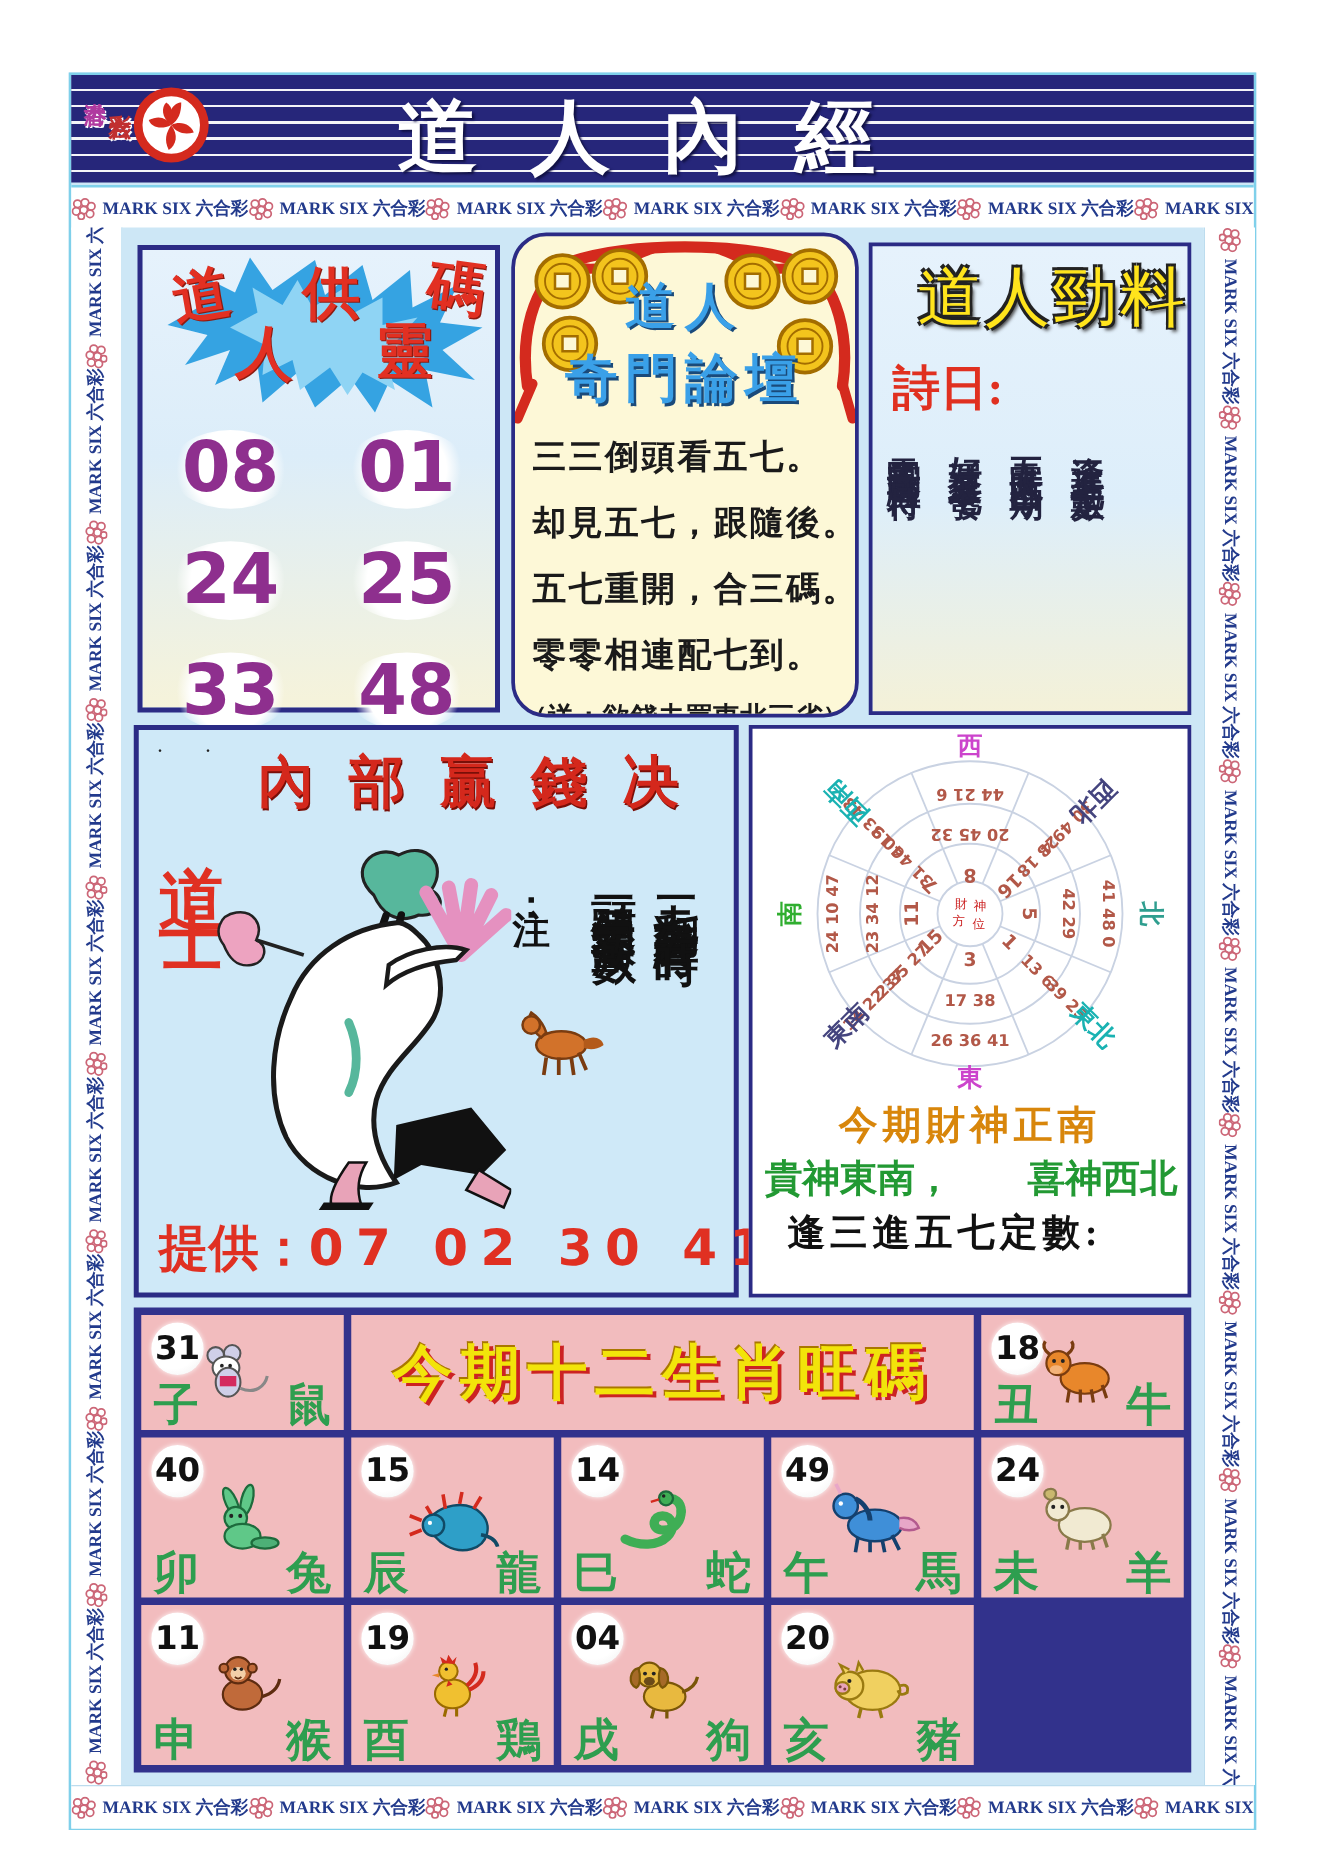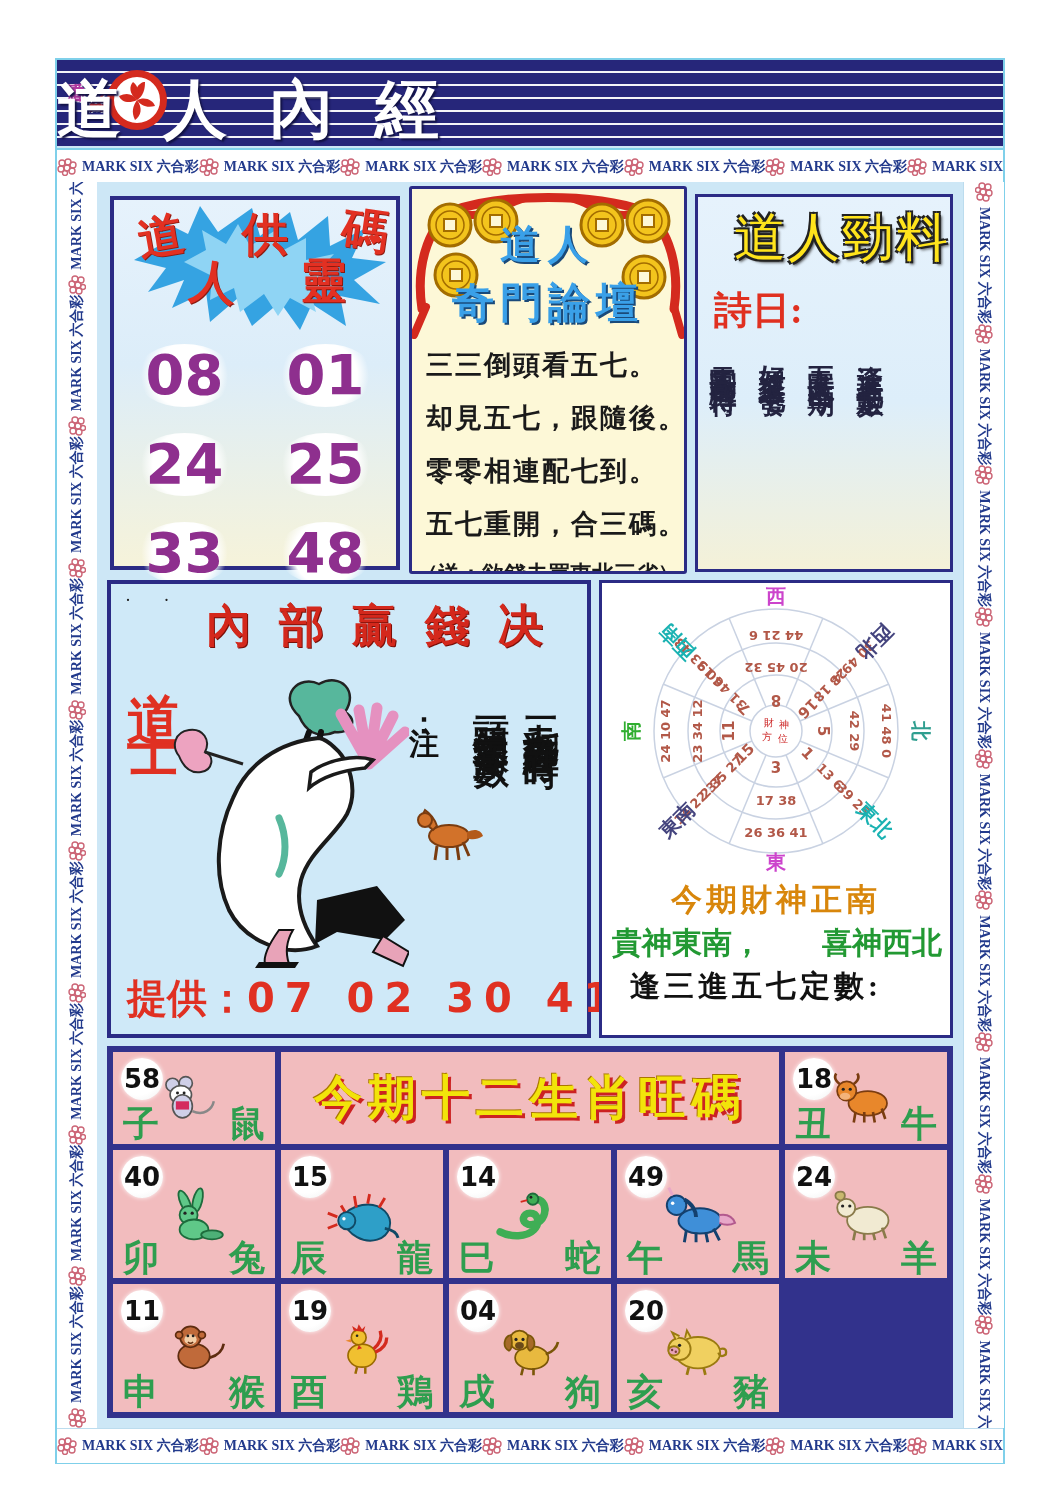--- a/index.html
+++ b/index.html
@@ -2,21 +2,21 @@
 <html><head>
 <meta charset="utf-8">
 <style>
   html,body{margin:0;padding:0;background:#ffffff;}
   body{width:1063px;height:1496px;position:relative;font-family:"Liberation Serif",serif;overflow:hidden;}
   .sheet{position:absolute;left:55px;top:58px;width:950px;height:1406px;background:#cde7f6;border:2px solid #7fd0ea;box-sizing:border-box;}
 
   
   .banner{position:absolute;left:0;top:0;width:946px;height:86px;background:
     repeating-linear-gradient(180deg, rgba(255,255,255,0) 0 11px, rgba(255,255,255,.95) 11px 13px),#26267a;overflow:hidden;}
-  .banner-title{position:absolute;left:0;right:0;top:6px;text-align:left;font-size:64px;font-weight:bold;color:#ffffff;letter-spacing:42px;text-shadow:2px 2px 2px #111144;}
+  .banner-title{position:absolute;left:0;right:0;top:6px;text-align:center;font-size:64px;font-weight:bold;color:#ffffff;letter-spacing:42px;text-shadow:2px 2px 2px #111144;}
   .issue{position:absolute;right:14px;top:26px;font-size:34px;font-weight:bold;letter-spacing:4px;white-space:nowrap;}
   .issue .ch{color:#26267a;text-shadow:-1px -1px 0 #fff,1px -1px 0 #fff,-1px 1px 0 #fff,1px 1px 0 #fff;}
   .issue .num{color:#e32424;text-shadow:-1px -1px 0 #fff,1px -1px 0 #fff,-1px 1px 0 #fff,1px 1px 0 #fff;}
   .logo{position:absolute;left:10px;top:6px;width:110px;height:76px;}
   .logo-vtext{position:absolute;left:0;top:2px;writing-mode:vertical-rl;font-size:18px;font-weight:bold;color:#b03aa0;text-shadow:1px 1px 0 #fff;line-height:1;}
   .logo-vtext2{position:absolute;left:20px;top:12px;writing-mode:vertical-rl;font-size:18px;font-weight:bold;color:#c03030;text-shadow:1px 1px 0 #fff;line-height:1;}
   .logo svg{position:absolute;left:38px;top:2px;}
 
   
   .hstrip{position:absolute;left:0;width:946px;height:34px;background:#ffffff;overflow:hidden;white-space:nowrap;display:flex;align-items:center;justify-content:space-evenly;}
@@ -36,21 +36,21 @@
 
   
   .supply{left:13px;top:14px;width:290px;height:374px;border:4px solid #2b2b85;background:linear-gradient(180deg,#e6f2fc 0%,#dcedf9 45%,#f6f3da 100%);}
   .burst{position:relative;width:100%;height:140px;}
   .burst svg{position:absolute;left:0;top:0;}
   .burst .tchar{position:absolute;font-size:46px;font-weight:bold;color:#e23022;text-shadow:1px 1px 0 #8c1a10;line-height:1;}
   .supply-nums{position:relative;margin-top:4px;display:grid;grid-template-columns:1fr 1fr;row-gap:26px;justify-items:center;}
   .snum{font-size:56px;font-weight:bold;color:#8e2f8e;font-family:"DejaVu Sans",sans-serif;padding:2px 10px;border-radius:50%;background:radial-gradient(circle,#ffffff 0%,#ffffff 55%,rgba(255,255,255,0) 75%);line-height:1.05;}
 
   
-  .forum{left:312px;top:4px;width:278px;height:388px;border:3px solid #2b2b85;border-radius:3px;background:#fdf8d7;overflow:hidden;}
+  .forum{left:312px;top:4px;width:278px;height:388px;border:3px solid #2b2b85;border-radius:28px;background:#fdf8d7;overflow:hidden;}
   .forum-dec{position:relative;width:100%;height:150px;}
   .forum-dec svg{position:absolute;left:0;top:0;}
   .forum-t1{position:absolute;left:0;right:0;top:28px;text-align:center;font-size:40px;font-weight:bold;color:#3aa0e8;text-shadow:2px 2px 0 #1a4a7a;letter-spacing:8px;}
   .forum-t2{position:absolute;left:0;right:0;top:86px;text-align:center;font-size:42px;font-weight:bold;color:#3aa0e8;text-shadow:2px 2px 0 #1a4a7a;letter-spacing:6px;}
   .forum-lines{padding:8px 14px 0 14px;}
   .forum-line{font-size:27px;font-weight:bold;color:#1a1a1a;letter-spacing:2px;margin-bottom:17px;white-space:nowrap;}
   .forum-foot{font-size:22px;font-weight:bold;color:#1a1a1a;text-align:center;white-space:nowrap;margin-top:2px;}
 
   
   .power{left:598px;top:12px;width:258px;height:378px;border:3px solid #2b2b85;background:linear-gradient(180deg,#e6f2fc 0%,#ddeefa 55%,#f4f1d8 100%);}
@@ -674,22 +674,22 @@
                 <rect x="-6" y="-6" width="12" height="12" fill="#fdf8d7" stroke="#a36d00" stroke-width="2"></rect>
               </g>
           </g>
         </svg>
         <div class="forum-t1">道人</div>
         <div class="forum-t2">奇門論壇</div>
       </div>
       <div class="forum-lines">
         <div class="forum-line">三三倒頭看五七。</div>
         <div class="forum-line">却見五七，跟隨後。</div>
+        <div class="forum-line">五七重開，合三碼。</div>
         <div class="forum-line">零零相連配七到。</div>
-        <div class="forum-line">五七重開，合三碼。</div>
       </div>
       <div class="forum-foot">（送：欲錢去買東北三省）</div>
     </div>
 
     <div class="box power">
       <div class="power-title">道人勁料</div>
       <div class="power-label">詩日:</div>
       <div class="power-cols">
         <div class="pcol">逢三進五七定數</div>
         <div class="pcol">五零大旺出今期</div>
@@ -792,21 +792,21 @@
       <div class="wcap3">
         <span>貴神東南，</span>
         <span>喜神西北</span>
       </div>
       <div class="wcap4">逢三進五七定數:</div>
 
     </div>
 
     <div class="box zodiac">
       <div class="zcell">
-        <span class="zno">58</span>
+        <span class="zno">31</span>
         <span class="zicon"><svg width="66" height="52" viewBox="0 0 80 60">
               <circle cx="14" cy="14" r="8" fill="#cfcfe8" stroke="#555" stroke-width="2"></circle>
               <circle cx="30" cy="12" r="8" fill="#cfcfe8" stroke="#555" stroke-width="2"></circle>
               <ellipse cx="24" cy="26" rx="13" ry="11" fill="#ffffff" stroke="#555" stroke-width="2"></ellipse>
               <ellipse cx="26" cy="40" rx="12" ry="14" fill="#cfcfe8" stroke="#555" stroke-width="2"></ellipse>
               <rect x="18" y="34" width="16" height="10" fill="#d42a5e"></rect>
               <path d="M38,46 C52,52 62,44 64,34" stroke="#888" stroke-width="3" fill="none"></path>
               <circle cx="20" cy="24" r="1.8" fill="#222"></circle>
               <circle cx="28" cy="24" r="1.8" fill="#222"></circle>
             </svg></span>

